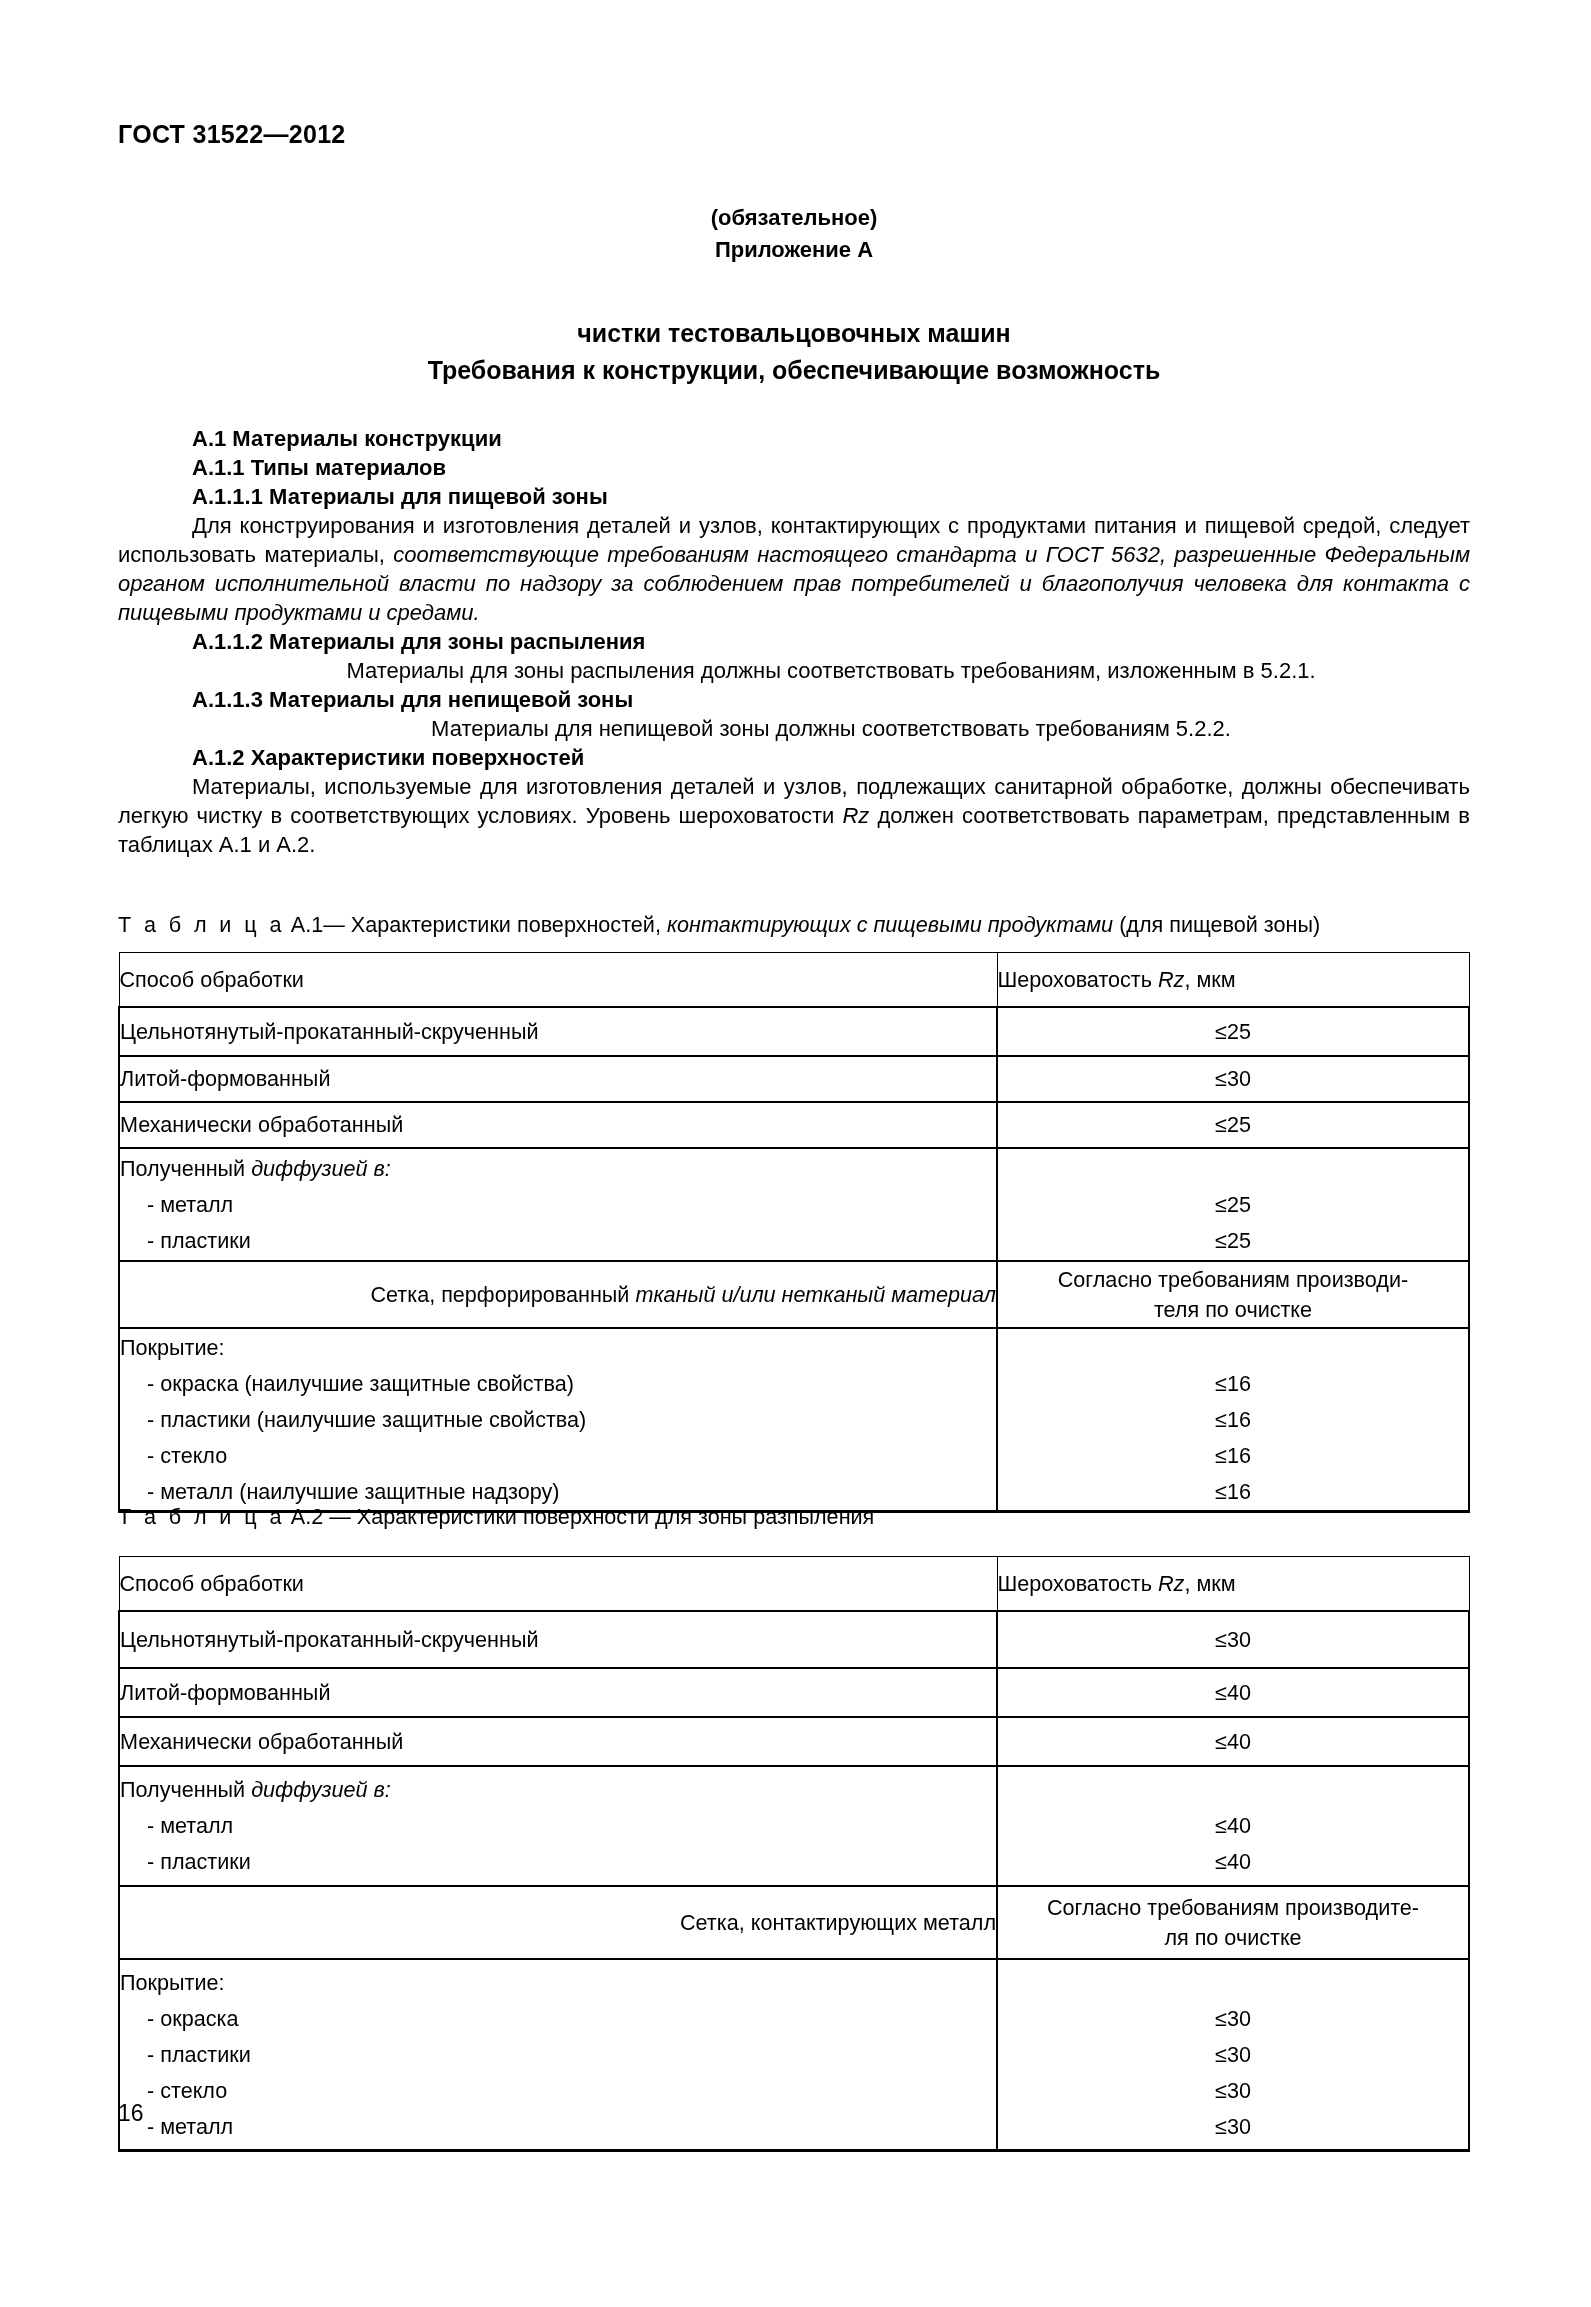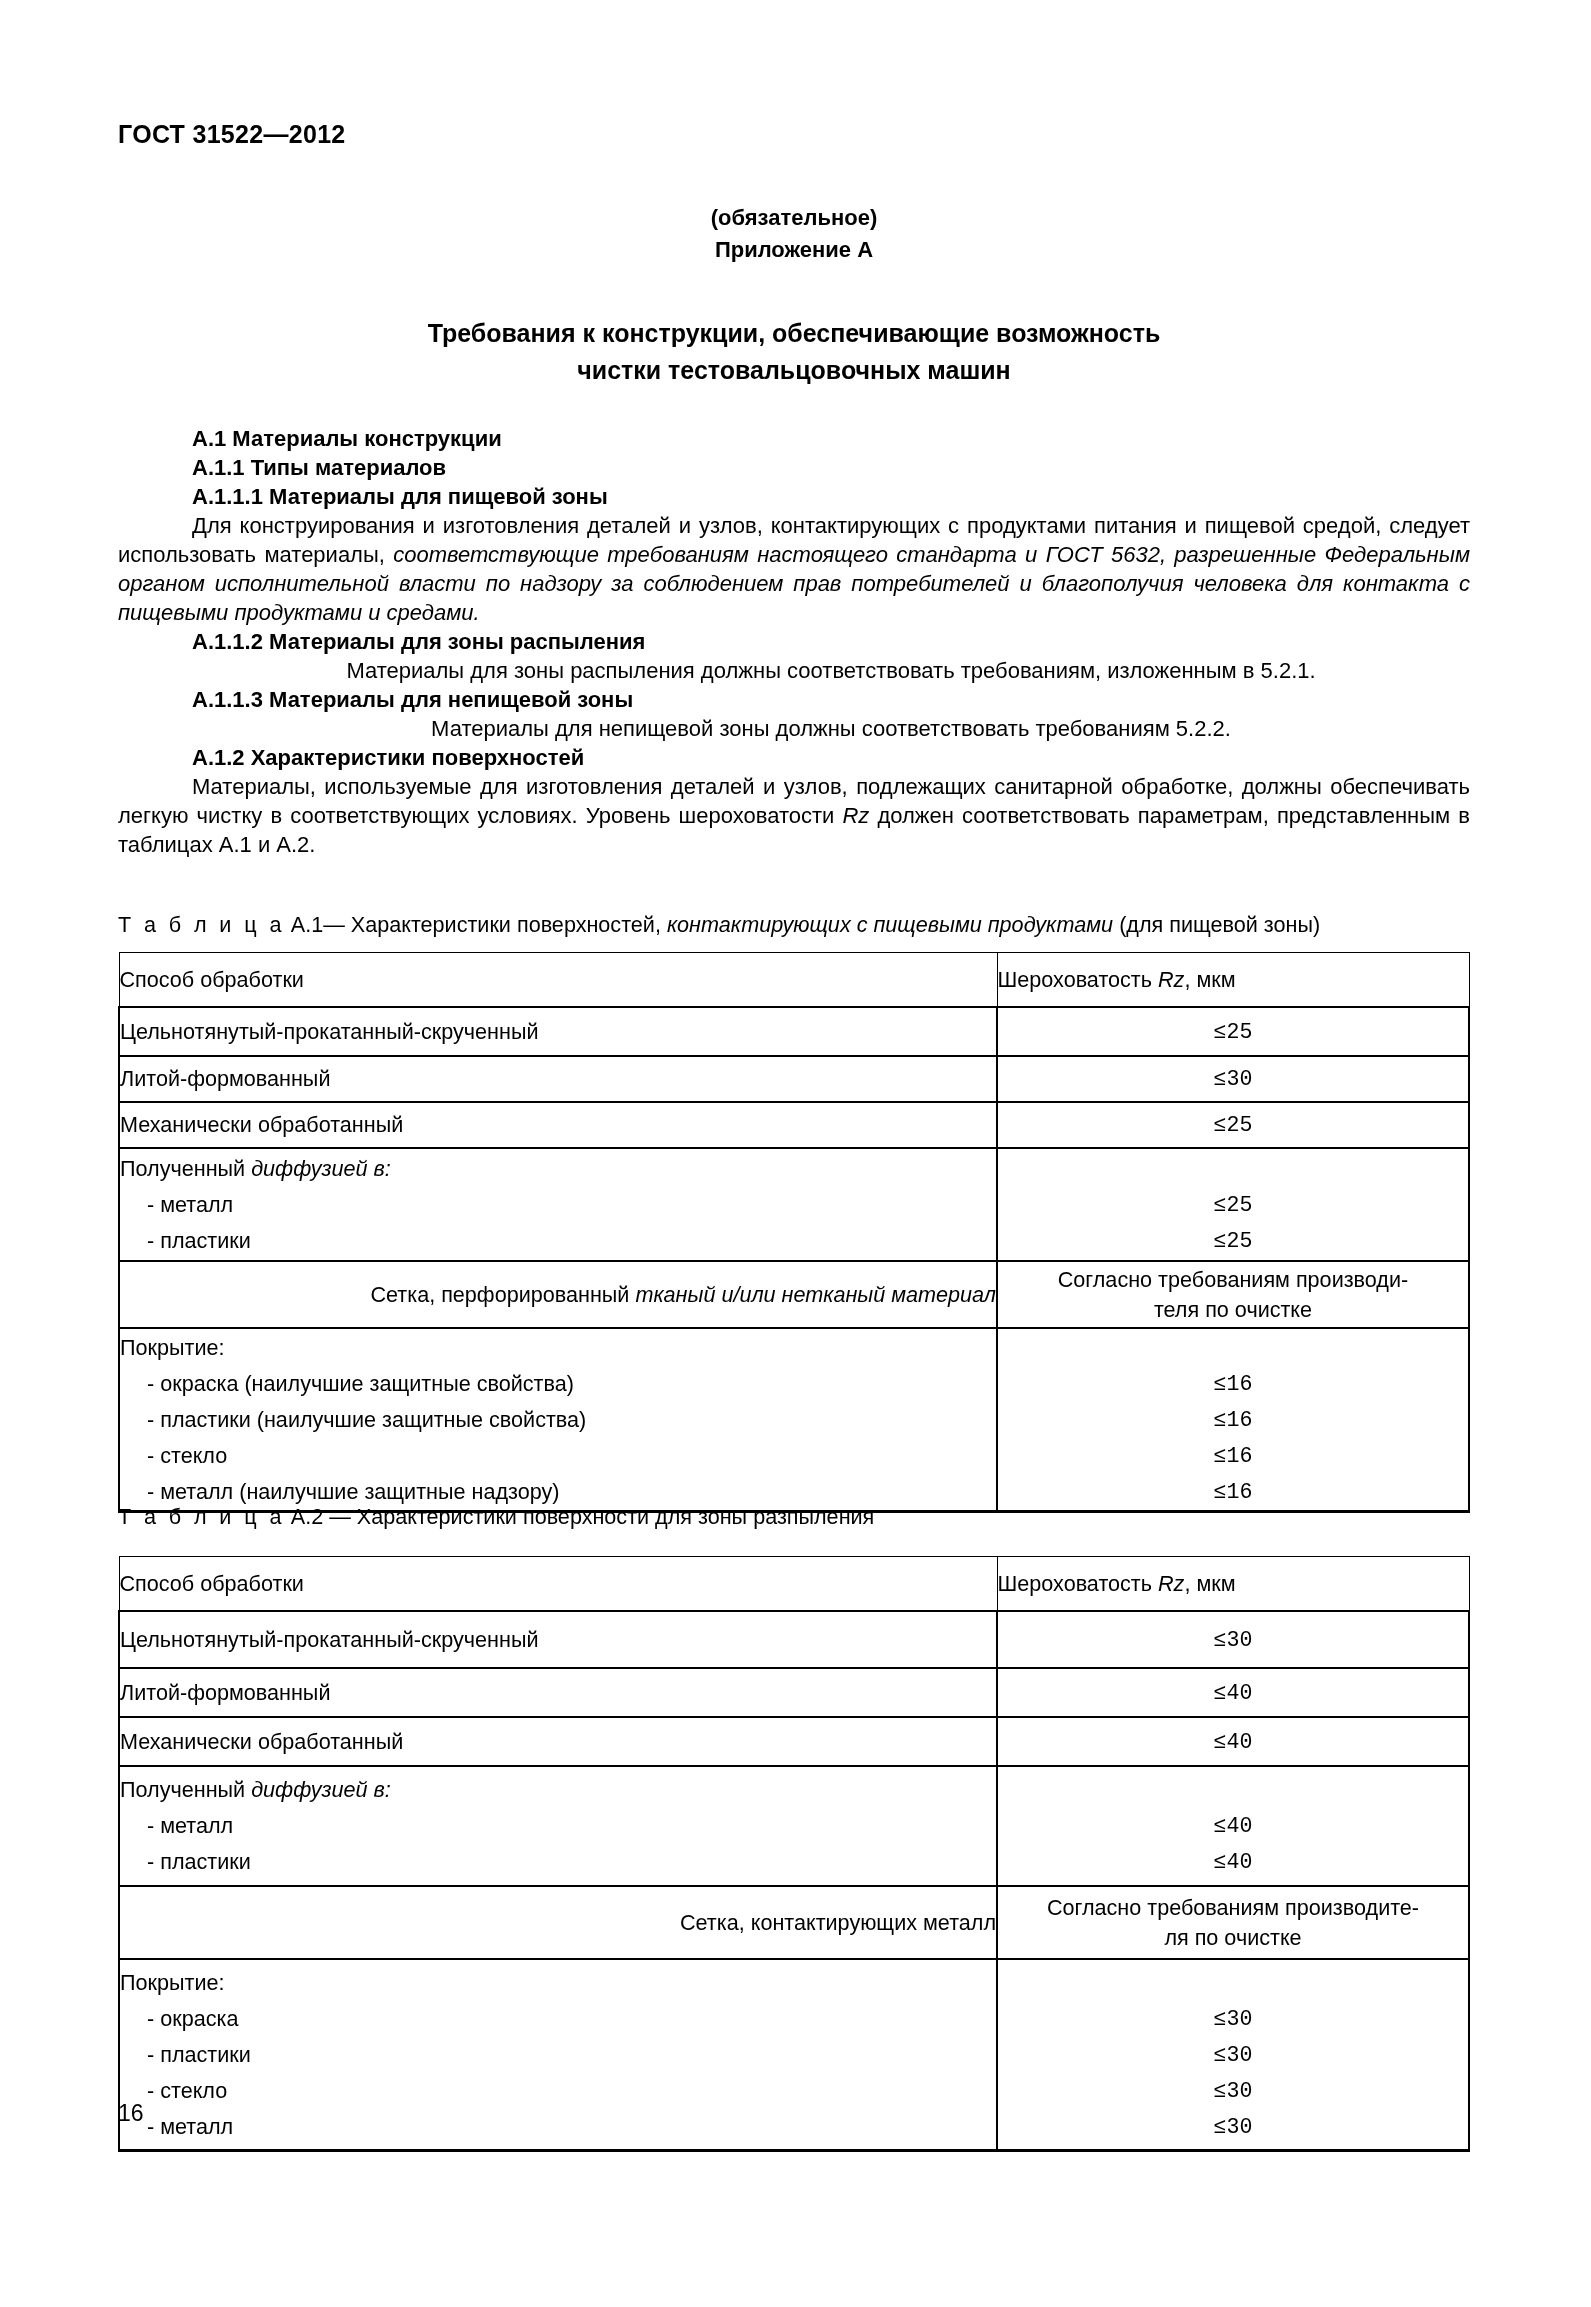--- a/index.html
+++ b/index.html
@@ -147,21 +147,20 @@
   .cell-left-ind {
     text-align: right;
     padding-left: 53px;
     padding-top: 9.4px;
     padding-bottom: 9.4px;
   }
   .cell-center {
     text-align: center;
     padding-top: 9.4px;
     padding-bottom: 9.4px;
-    font-family: Liberation Mono, monospace;
   }
   .cell-center-wrap {
     text-align: center;
     padding: 9.4px 17.5px;
     line-height: 30px;
   }
   .cell-lines {
     line-height: 36px;
   }
   .cell-lines .hang {
@@ -190,22 +189,22 @@
 <div class="page">
 
   <div class="doc-header">ГОСТ 31522—2012</div>
 
   <div class="appendix-block">
     <div class="appendix-line">(обязательное)</div>
     <div class="appendix-line">Приложение А</div>
   </div>
 
   <div class="title-block">
+    <div class="title-line">чистки тестовальцовочных машин</div>
     <div class="title-line">Требования к конструкции, обеспечивающие возможность</div>
-    <div class="title-line">чистки тестовальцовочных машин</div>
   </div>
 
   <div class="body-block">
 
     <p class="subhead">А.1 Материалы конструкции</p>
 
     <p class="subhead">А.1.1 Типы материалов</p>
 
     <p class="subhead">А.1.1.1 Материалы для пищевой зоны</p>
 

